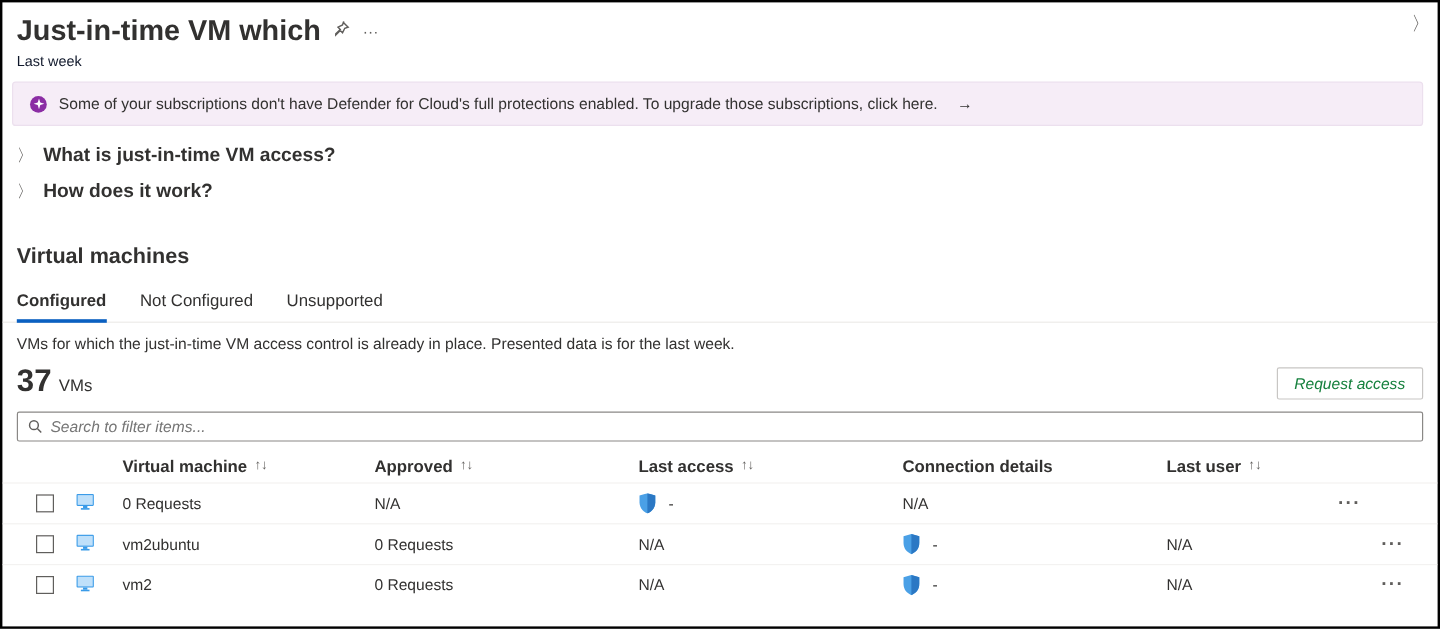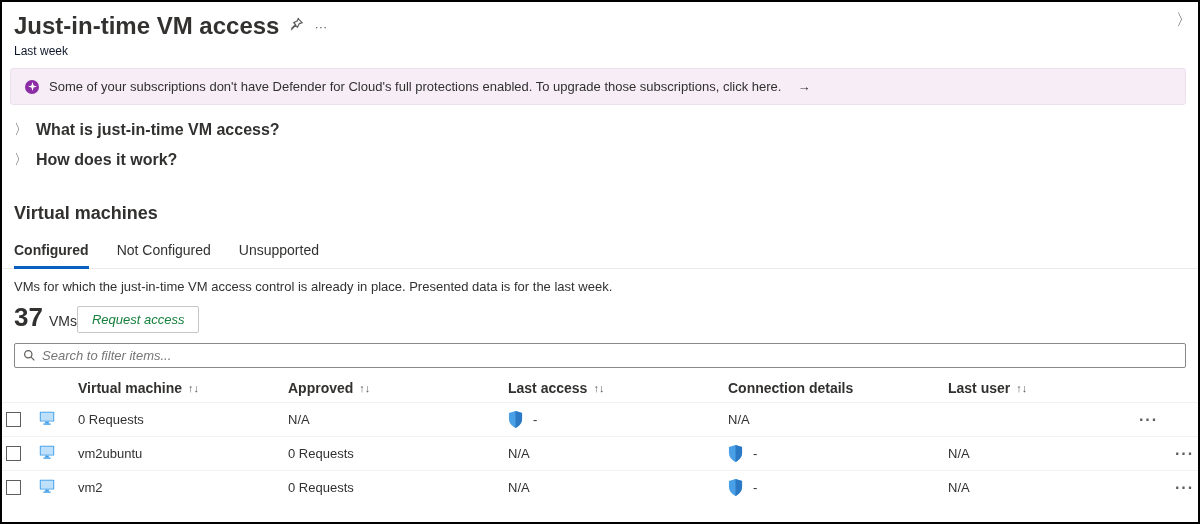--- a/index.html
+++ b/index.html
@@ -40,48 +40,48 @@
     .banner-arrow { margin-left: 6px; color:#323130; }
     .expando { display:flex; align-items:center; gap:8px; padding: 6px 12px; cursor:pointer; }
     .expando .chev { width:14px; text-align:center; color:#605e5c; font-size:14px; }
     .expando .label { font-size:16px; font-weight:600; }
     .section-title { padding: 28px 12px 6px 12px; font-size:18px; font-weight:600; }
     .tabs { display:flex; gap:28px; padding: 8px 12px 0 12px; border-bottom:1px solid #edebe9; }
     .tab { padding: 4px 0 10px 0; font-size:14px; color:#323130; cursor:pointer; position:relative; }
     .tab.active { font-weight:600; }
     .tab.active::after { content:""; position:absolute; left:0; right:0; bottom:-1px; height:3px; background:#0a60c1; }
     .tab-desc { padding:10px 12px 2px 12px; font-size:13px; color:#323130; }
-    .count-row { display:flex; align-items:flex-end; padding: 6px 12px 10px 12px; }
+    .count-row { display:flex; align-items:flex-end; justify-content:space-between; padding: 6px 12px 10px 12px; }
     .count { font-size:26px; font-weight:600; }
     .count-unit { font-size:14px; margin-left:6px; font-weight:400; }
     .req-btn {
       border:1px solid #c8c6c4; background:#ffffff; color:#15803d; padding:5px 14px;
       font-size:13px; border-radius:2px; cursor:default;font-style:italic;
     }
     .search-wrap { margin: 0 12px 6px 12px; border:1px solid #8a8886; border-radius:2px; display:flex; align-items:center; padding:4px 8px; gap:6px; }
     .search-wrap svg { width:13px; height:13px; color:#605e5c; flex-shrink:0; }
     .search-wrap input { border:none; outline:none; flex:1; font-size:13px; font-style:italic; color:#605e5c; background:transparent; }
-    .thead, .trow { display:grid; grid-template-columns: 32px 40px 210px 220px 220px 220px 1fr 36px; align-items:center; padding: 6px 4px; }
+    .thead, .trow { display:grid; grid-template-columns: 32px 40px 210px 220px 220px 220px 1fr 36px; align-items:center; padding: 6px 28px; }
     .thead { font-weight:600; font-size:14px; }
     .thead .col { display:flex; align-items:center; gap:6px; }
     .sort { font-size:11px; color:#605e5c; }
     .trow { border-top:1px solid #f3f2f1; font-size:13px; }
     .chk { width:15px; height:15px; border:1px solid #605e5c; background:#fff; }
     .vm-icon { width:18px; height:18px; }
     .shield-cell { display:flex; align-items:center; gap:10px; }
     .shield-icon { width:15px; height:17px; }
     .row-more { font-size:16px; letter-spacing:1px; color:#605e5c; cursor:pointer; text-align:right; font-weight:700; }
   </style>
 </head>
 <body>
 
 <div class="close-top">〉</div>
 
 <div class="header">
-  <h1>Just-in-time VM access</h1>
+  <h1>Just-in-time VM which</h1>
   <span class="pin-icon">
     <svg width="15" height="15" viewBox="0 0 16 16" fill="none" stroke="currentColor" stroke-width="1.3">
         <path d="M10 2l4 4-3 1-2 4-2-2-4 4 0-1 4-4-2-2 4-2 1-3z"></path>
       </svg>
   </span>
   <span class="more-icon">···</span>
 </div>
 <div class="subtitle">Last week</div>
 
 <div class="banner">

